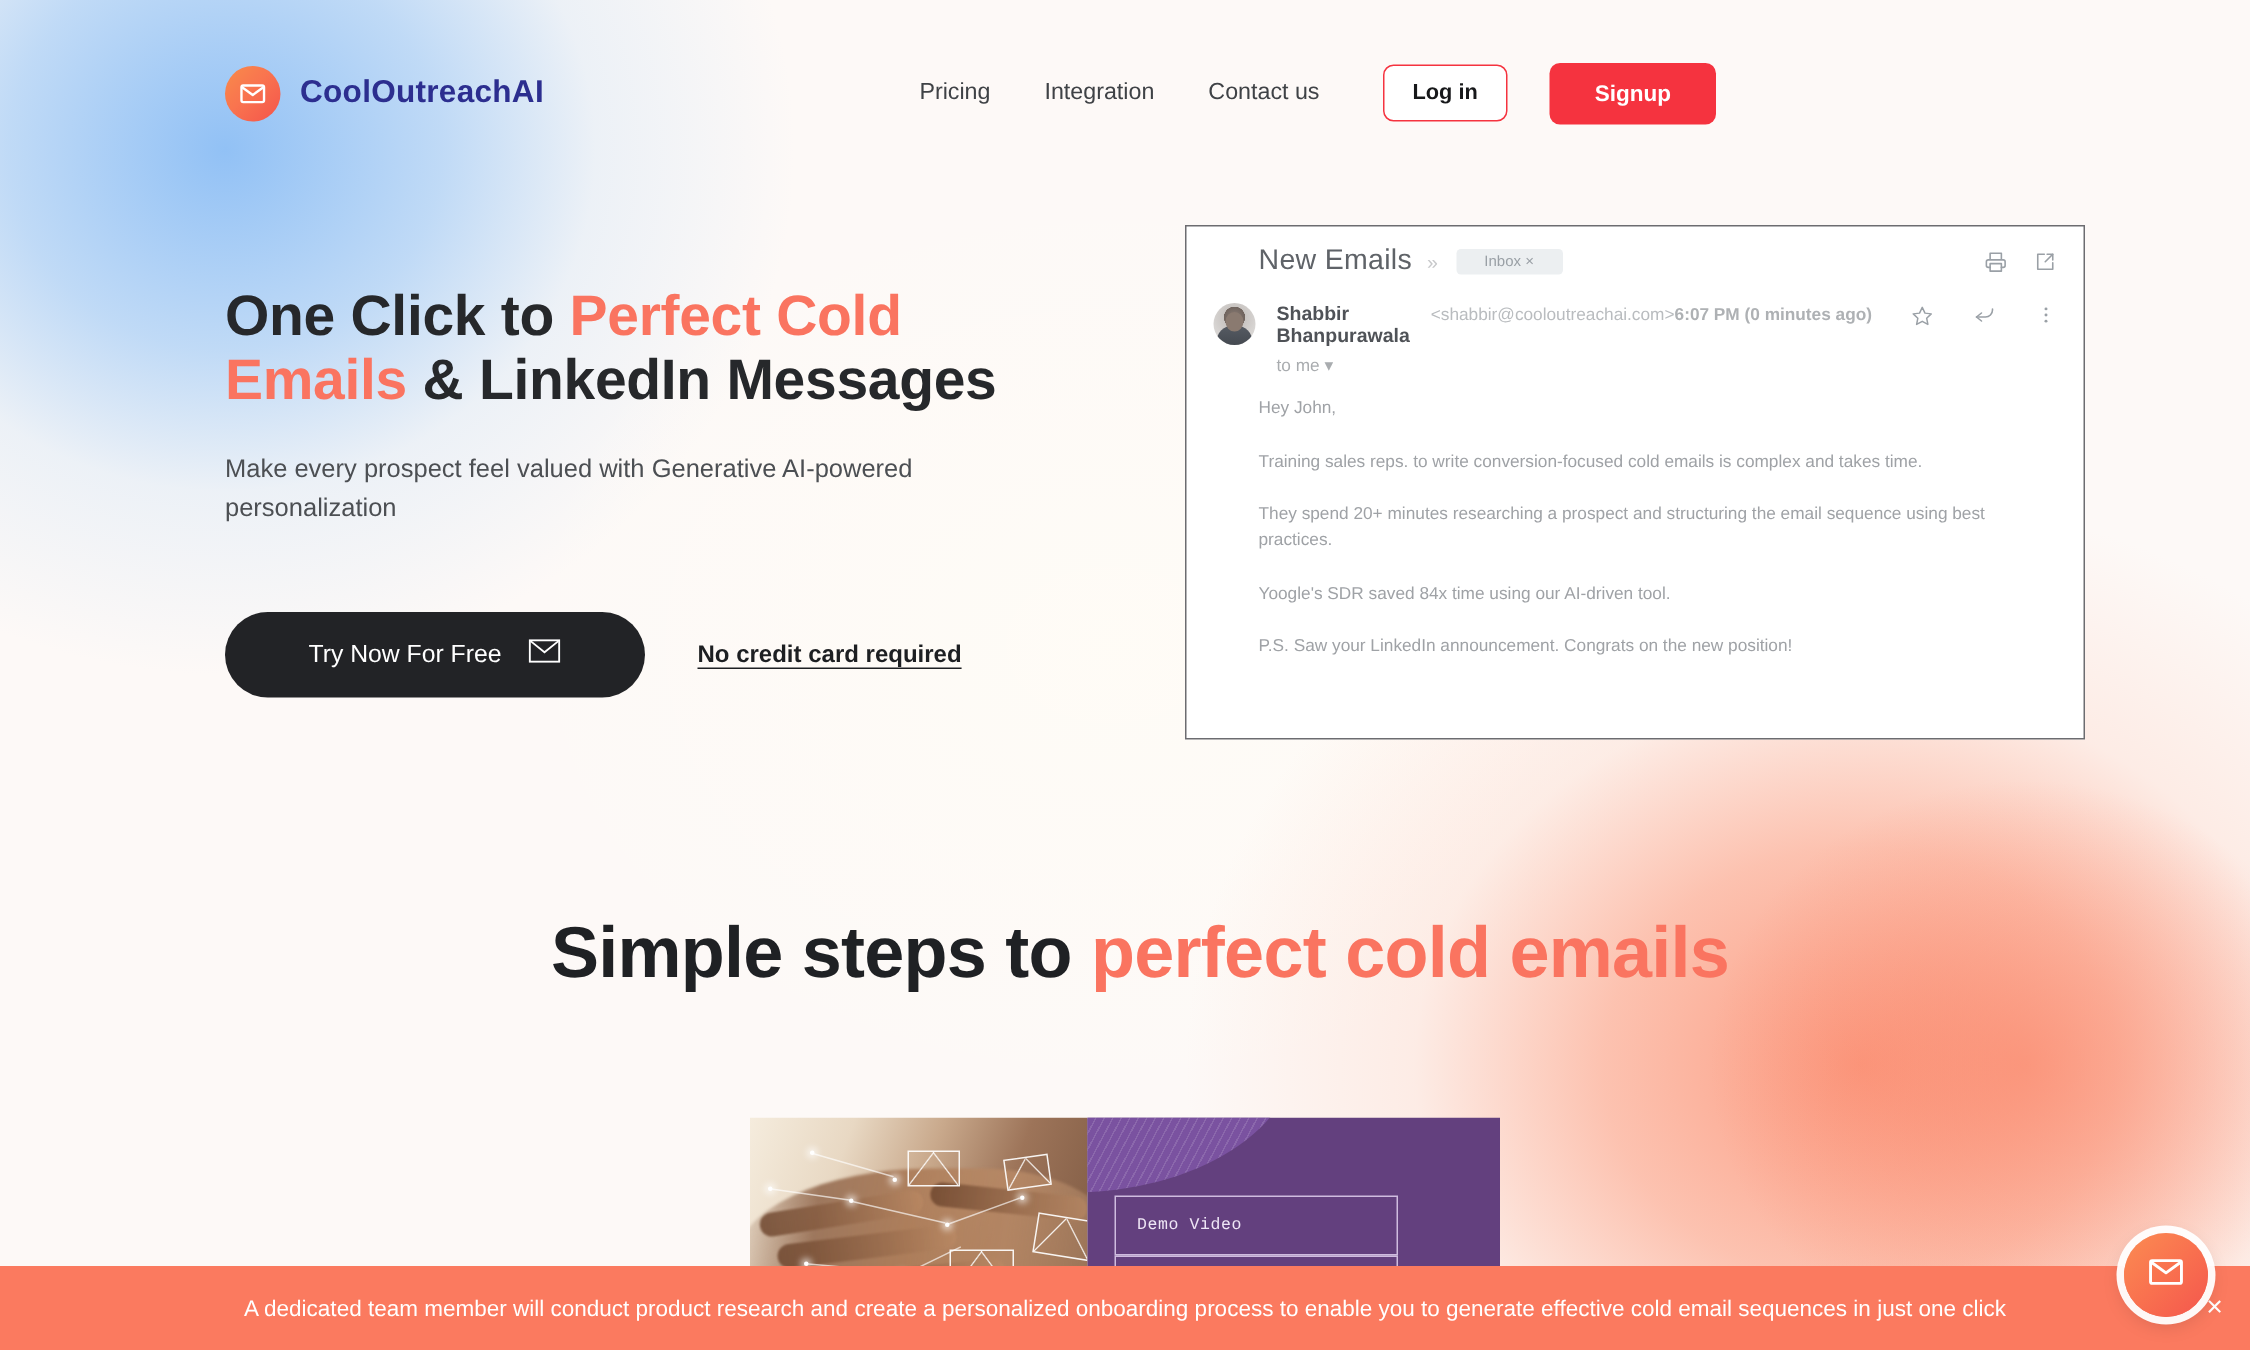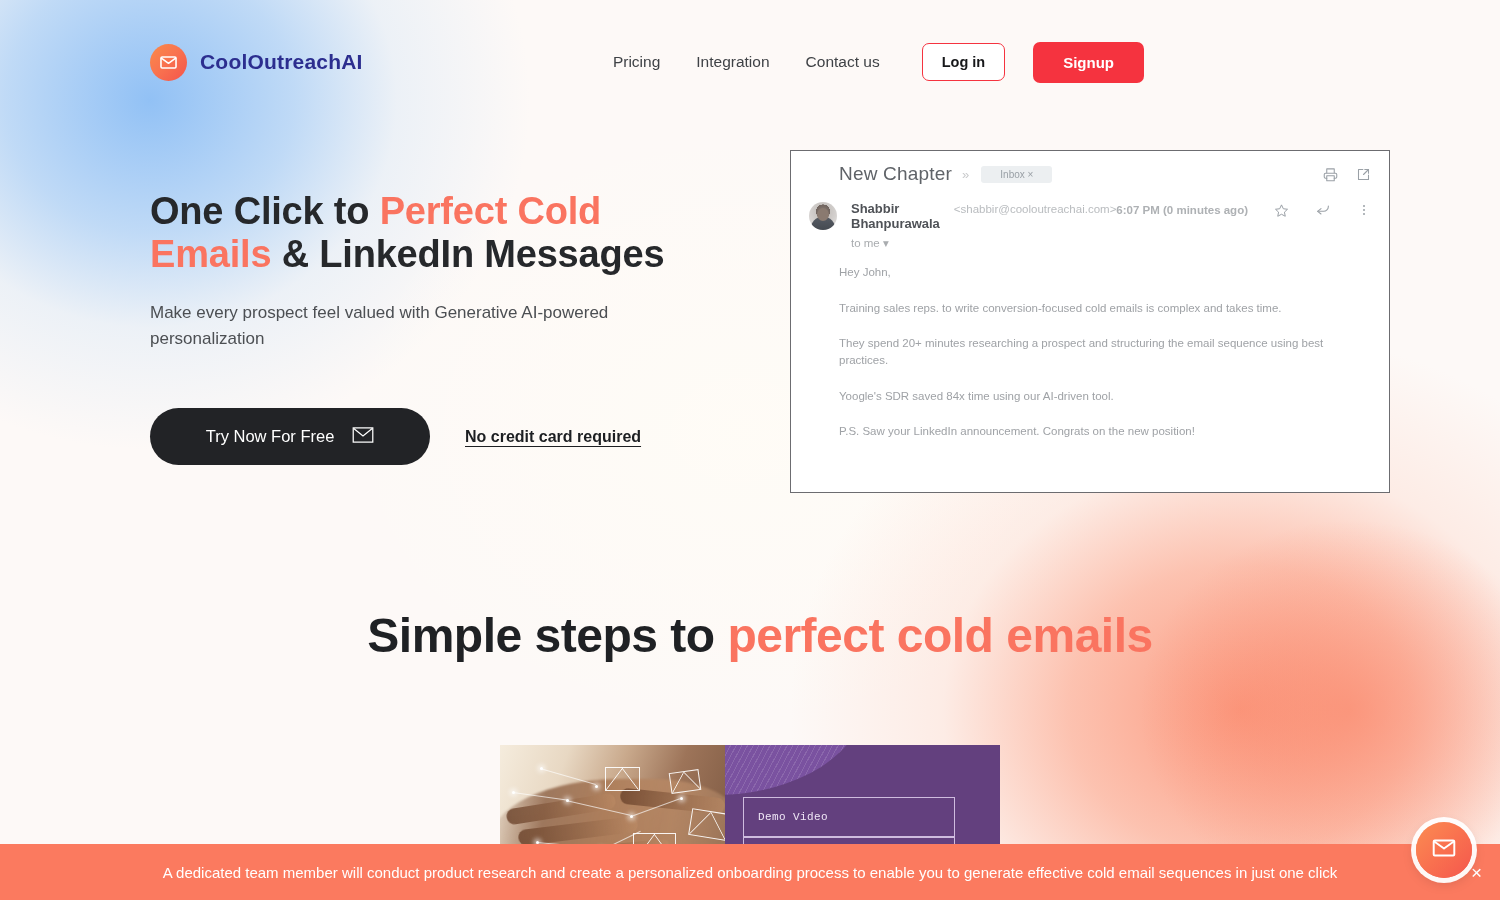--- a/index.html
+++ b/index.html
@@ -176,21 +176,21 @@
   .line { position:absolute; height:1px; background:rgba(255,255,255,.65); transform-origin:left center; }
   #demo-purple {
     flex:1; background:#63407e; position:relative; overflow:hidden;
   }
   #demo-purple .swoosh {
     position:absolute; left:-10px; top:-46px; width:150px; height:96px;
     border-radius:0 0 100% 0;
     background:repeating-linear-gradient(118deg, rgba(255,255,255,.13) 0 1px, rgba(255,255,255,0) 1px 5px), #7a52a0;
   }
   .demo-box {
-    position:absolute; left:18px; width:212px; height:40px;
+    position:absolute; left:18px; width:189px; height:40px;
     border:1px solid rgba(226,210,240,.85);
   }
   #demo-box-1 { top:52px; }
   #demo-box-2 { top:92px; }
   #demo-video-label {
     position:absolute; left:14px; top:13px; font-size:11px; color:#efe6f6;
     letter-spacing:.4px; font-family:"Liberation Mono", monospace;
   }
 
   
@@ -260,21 +260,21 @@
           </svg>
         </span>
       </button>
       <a id="no-card" href="#">No credit card required</a>
     </div>
   </div>
 
   <div id="email-card">
 
     <div id="email-subject-row">
-      <span id="email-subject">New Chapter</span>
+      <span id="email-subject">New Emails</span>
       <span id="chevrons">»</span>
       <span id="inbox-chip">Inbox ×</span>
 
       <span class="hdr-icons">
         <span class="ico">
           <svg width="15" height="15" viewBox="0 0 24 24" fill="none" stroke="currentColor" stroke-width="1.7" stroke-linecap="round" stroke-linejoin="round">
             <path d="M6 9V3h12v6"></path>
             <path d="M6 18H4a2 2 0 0 1-2-2v-4a2 2 0 0 1 2-2h16a2 2 0 0 1 2 2v4a2 2 0 0 1-2 2h-2"></path>
             <rect x="6" y="14" width="12" height="8"></rect>
           </svg>

